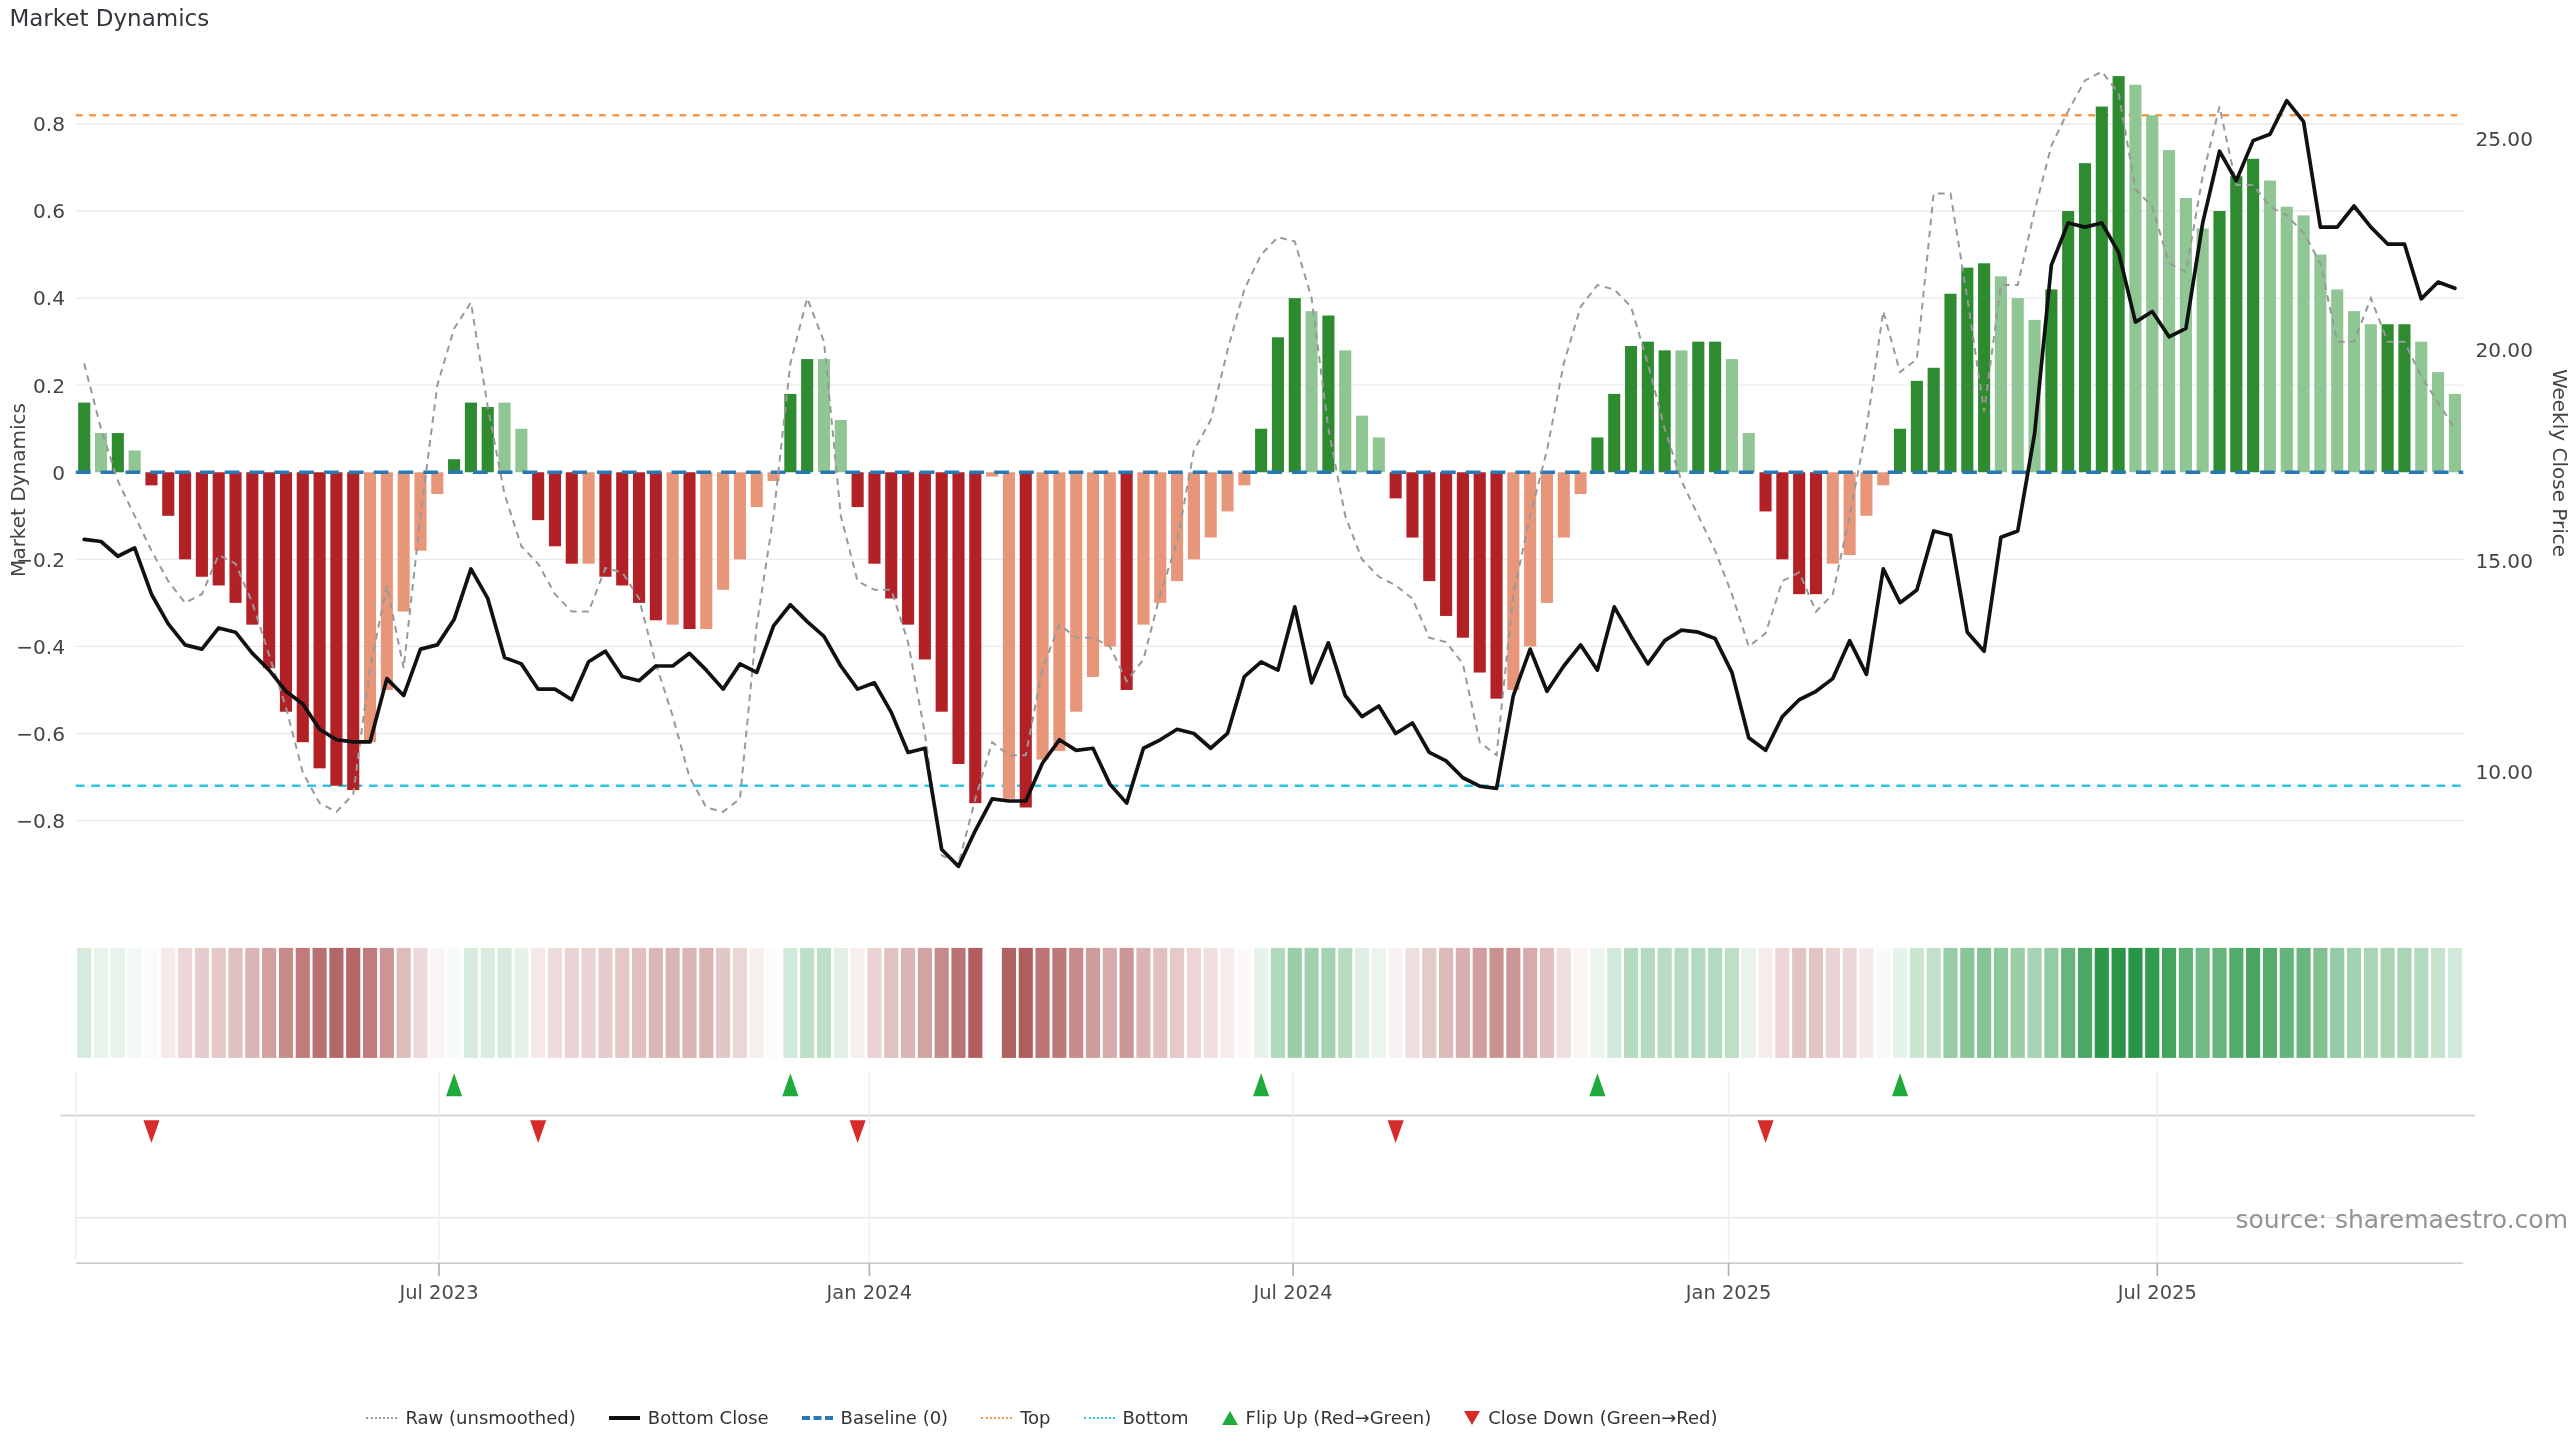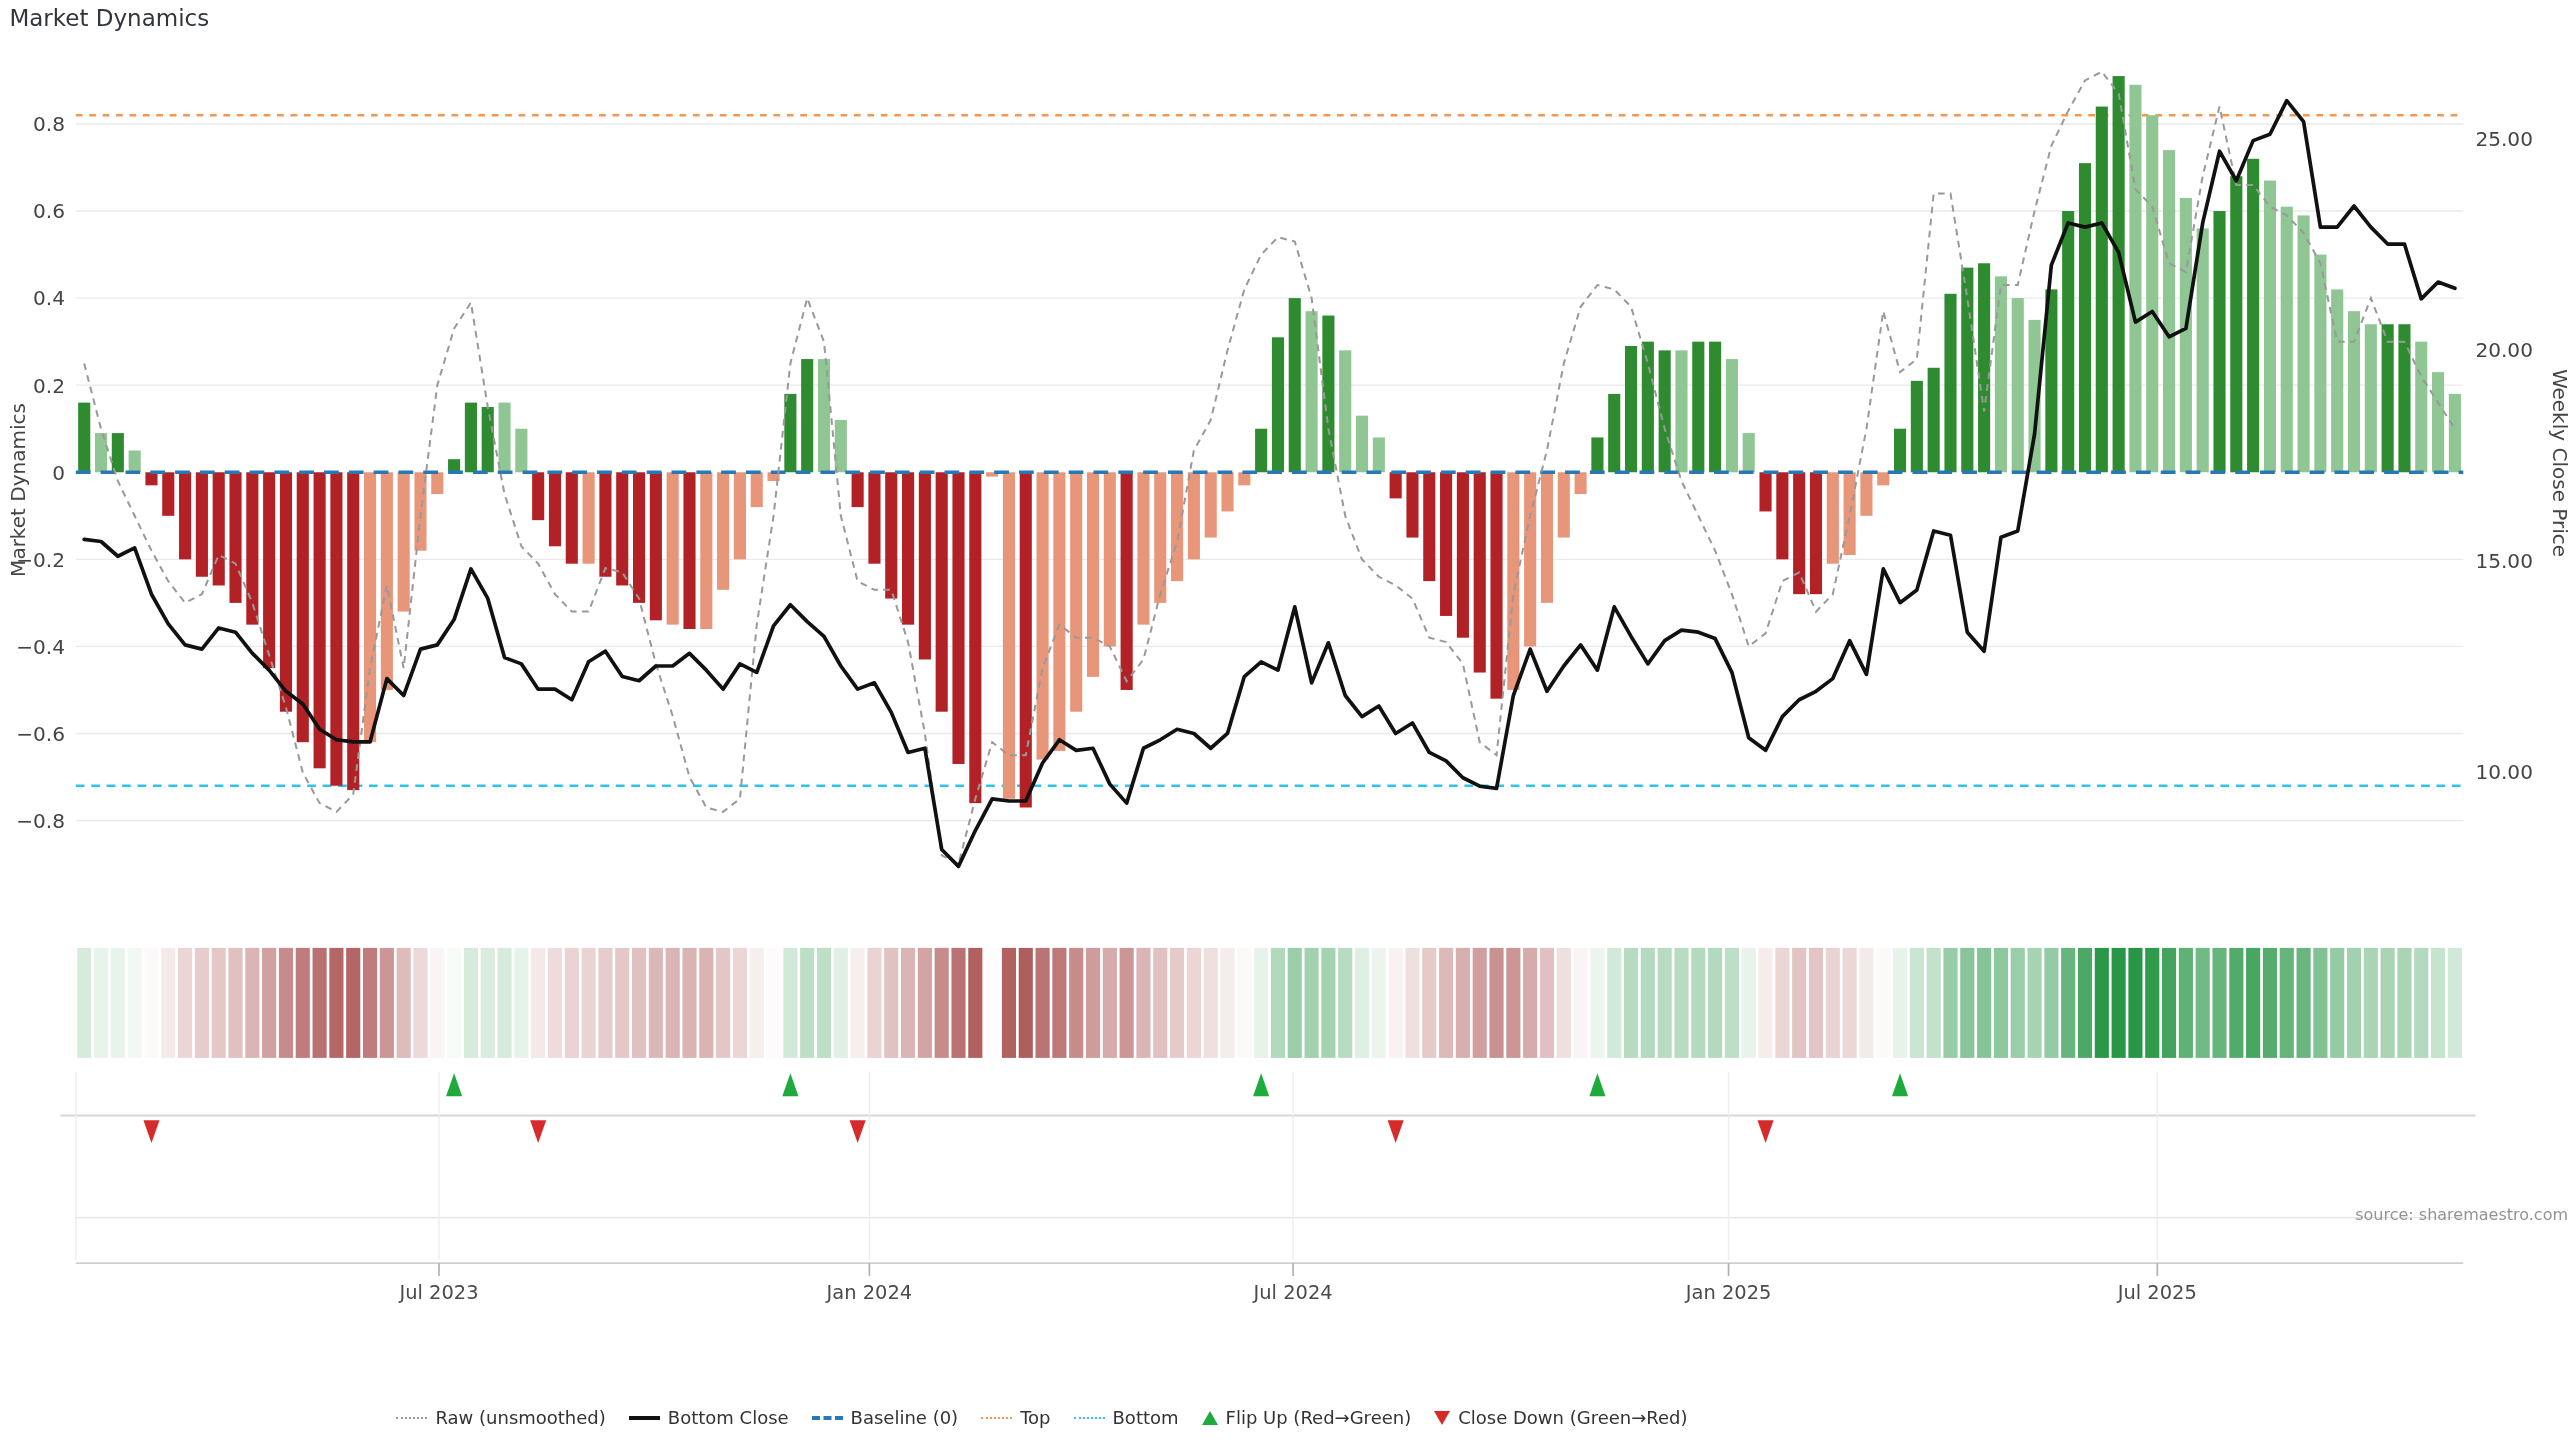--- a/index.html
+++ b/index.html
@@ -3,23 +3,23 @@
 <meta charset="utf-8">
 <style>
   html,body{margin:0;padding:0;background:#fff;width:2576px;height:1449px;overflow:hidden;
     font-family:"DejaVu Sans","Liberation Sans",sans-serif;}
   #stage{position:relative;width:2576px;height:1449px;background:#fff;}
   #chart-svg{position:absolute;left:0;top:0;}
   .page-title{position:absolute;left:9.4px;top:5.4px;font-size:23px;color:#31363c;}
   .vtitle{position:absolute;width:349px;text-align:center;font-size:20px;color:#444;}
   .vtitle-left{left:-157px;top:478px;transform:rotate(-90deg);}
   .vtitle-right{left:2385px;top:451px;transform:rotate(90deg);}
-  .source-note{position:absolute;right:8px;top:1205px;font-size:16px;color:#939393;}
+  .source-note{position:absolute;right:8px;top:1205px;font-size:25px;color:#939393;}
   .legend{position:absolute;left:0;top:1407px;width:2084px;display:flex;justify-content:center;
-    align-items:center;gap:23px;font-size:18px;color:#333;}
+    align-items:center;gap:33px;font-size:18px;color:#333;}
   .legend-item{display:flex;align-items:center;gap:8px;cursor:pointer;}
   .lg-line{display:inline-block;width:31px;height:0;}
   .lg-raw{border-top:2.7px dotted #999999;}
   .lg-close{border-top:4px solid #111111;}
   .lg-base{border-top:4px dashed #2878b5;}
   .lg-top{border-top:2.7px dotted #f2984f;}
   .lg-bottom{border-top:2.7px dotted #2ec4e8;}
   .tri{display:inline-block;width:0;height:0;}
   .tri-up{border-left:8px solid transparent;border-right:8px solid transparent;border-bottom:14.8px solid #1faa3c;}
   .tri-down{border-left:8px solid transparent;border-right:8px solid transparent;border-top:14.8px solid #d62b2b;}

